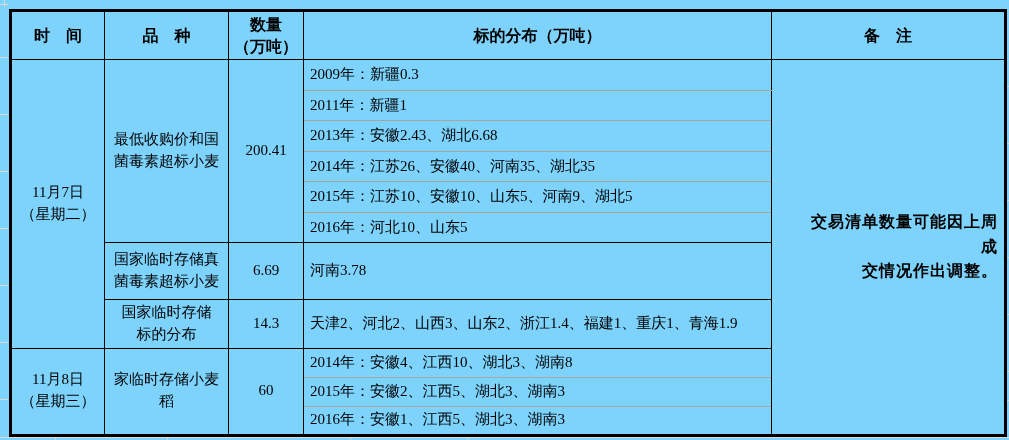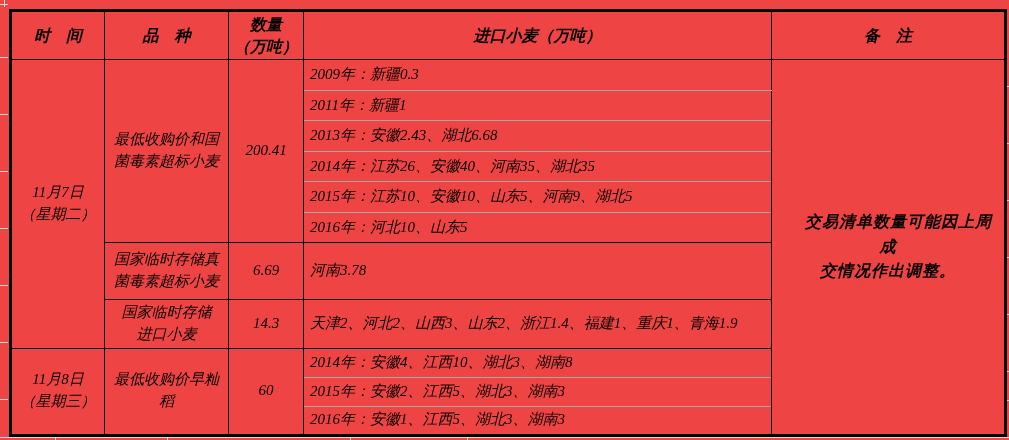--- a/index.html
+++ b/index.html
@@ -1,39 +1,39 @@
 <!DOCTYPE html>
 <html><head>
 <meta charset="utf-8">
 <style>
   html,body{margin:0;padding:0;background:#fff;}
   .screen{
-    position:relative;width:1009px;height:440px;background:#ef4444;overflow:hidden;
-    font-family:"Liberation Serif","DejaVu Serif",serif;color:#000;font-style:italic;
+    position:relative;width:1009px;height:440px;background:#7dd3fc;overflow:hidden;
+    font-family:"Liberation Serif","DejaVu Serif",serif;color:#000;
   }
   .gl{position:absolute;background:#d9d9d9;}
   table.grain{
     position:absolute;left:9px;top:9px;width:995px;
     border-collapse:collapse;table-layout:fixed;
     border:3px solid #000;
   }
   td{
     border:1px solid #000;
     text-align:center;vertical-align:middle;
     font-size:15px;line-height:1.45;
     padding:2px 4px;
     white-space:pre-line;
     overflow:hidden;
   }
   tr.hdr td{font-weight:bold;font-size:16px;line-height:1.35;}
   td.dist{text-align:left;padding-left:6px;}
   td.graysep{border-bottom-color:#a6a6a6;}
   td.remark{
     font-weight:bold;font-size:16px;line-height:1.55;
-    text-align:center;text-indent:1.3em;letter-spacing:1px;
+    text-align:right;text-indent:1.3em;letter-spacing:1px;
     padding:4px 6px;
   }
   tr.h45{height:45px;}
   tr.h31{height:31px;}
   tr.h30{height:30px;}
   tr.h57{height:57px;}
   tr.h46{height:46px;}
   tr.h29{height:29px;}
 </style>
 </head>
@@ -71,21 +71,21 @@
         <col style="width:468px">
         <col style="width:234px">
     </colgroup>
 
     <tbody>
         <tr class="hdr h45">
       <td>时　间</td>
       <td>品　种</td>
       <td>数量
 （万吨）</td>
-      <td>进口小麦（万吨）</td>
+      <td>标的分布（万吨）</td>
       <td>备　注</td>
     </tr>
 
     <tr class="h31">
       <td rowspan="8">11月7日
 （星期二）</td>
       <td rowspan="6">最低收购价和国
 菌毒素超标小麦</td>
       <td rowspan="6">200.41</td>
       <td class="dist graysep">2009年：新疆0.3</td>
@@ -110,29 +110,29 @@
 
     <tr class="h57">
       <td>国家临时存储真
 菌毒素超标小麦</td>
       <td>6.69</td>
       <td class="dist">河南3.78</td>
     </tr>
 
     <tr class="h46">
       <td>国家临时存储
-进口小麦</td>
+标的分布</td>
       <td>14.3</td>
       <td class="dist">天津2、河北2、山西3、山东2、浙江1.4、福建1、重庆1、青海1.9</td>
     </tr>
 
     <tr class="h29">
       <td rowspan="3">11月8日
 （星期三）</td>
-      <td rowspan="3">最低收购价早籼
+      <td rowspan="3">家临时存储小麦
 稻</td>
       <td rowspan="3">60</td>
       <td class="dist graysep">2014年：安徽4、江西10、湖北3、湖南8</td>
     </tr>
     <tr class="h29">
       <td class="dist graysep">2015年：安徽2、江西5、湖北3、湖南3</td>
     </tr>
     <tr class="h29">
       <td class="dist">2016年：安徽1、江西5、湖北3、湖南3</td>
     </tr>

